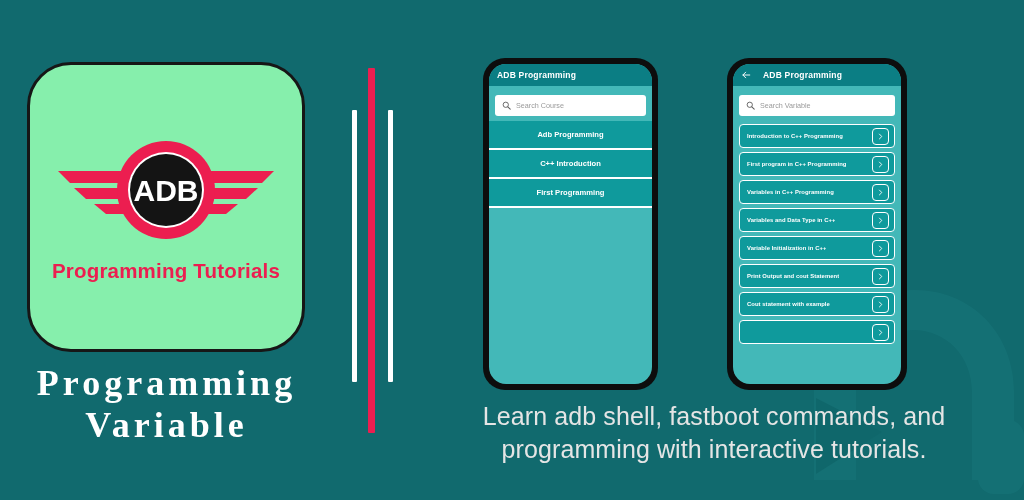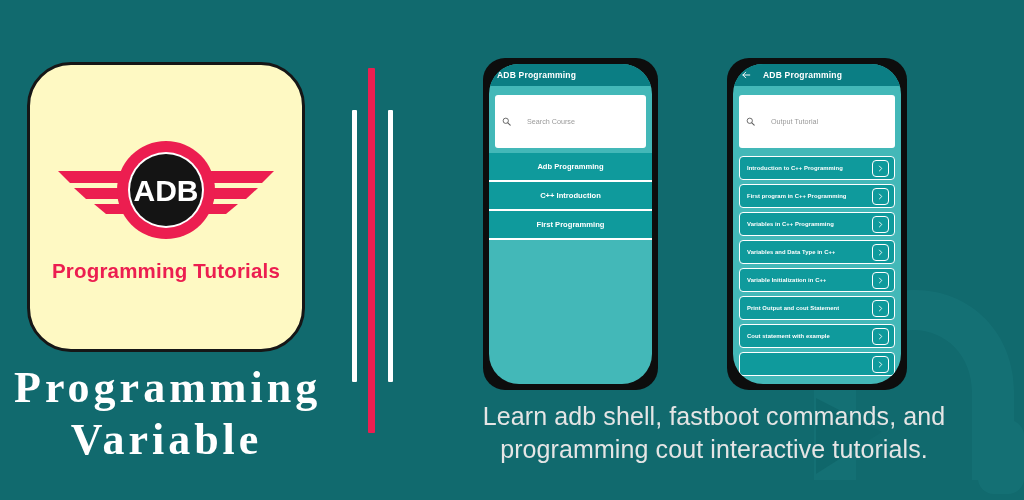--- a/index.html
+++ b/index.html
@@ -32,21 +32,21 @@
     pointer-events: none;
   }
 
   
   .icon-card {
     position: absolute;
     left: 27px;
     top: 62px;
     width: 278px;
     height: 290px;
-    background: #fef9c3;
+    background: #86efac;
     border: 3px solid #161616;
     border-radius: 44px;
     box-sizing: border-box;
     display: flex;
     flex-direction: column;
     align-items: center;
     justify-content: center;
   }
   .logo-wrap {
     position: relative;
@@ -67,21 +67,21 @@
   
   .headline {
     position: absolute;
     left: 14px;
     top: 362px;
     width: 305px;
     text-align: center;
     color: #ffffff;
     font-family: "Liberation Serif", serif;
     font-weight: bold;
-    font-size: 44px;
+    font-size: 36px;
     line-height: 1.18;
     letter-spacing: 4px;
   }
   .headline .l2 { display: block; }
 
   
   .bars { position: absolute; left: 352px; top: 0; width: 46px; height: 500px; }
   .bar { position: absolute; border-radius: 1px; }
   .bar-white-left  { left: 0px;  top: 110px; width: 5px; height: 272px; background: #ffffff; }
   .bar-pink        { left: 16px; top: 68px;  width: 7px; height: 365px; background: #ec1e50; }
@@ -94,21 +94,21 @@
     border-radius: 22px;
     box-sizing: border-box;
     padding: 6px;
     overflow: hidden;
   }
   .phone-1 { left: 483px; top: 58px; width: 175px; height: 332px; }
   .phone-2 { left: 727px; top: 58px; width: 180px; height: 332px; }
   .screen {
     width: 100%;
     height: 100%;
-    border-radius: 30px;
+    border-radius: 17px;
     overflow: hidden;
     background: #43b8b8;
     display: flex;
     flex-direction: column;
   }
   .appbar {
     background: #0b7e84;
     color: #ffffff;
     font-size: 8.5px;
     font-weight: bold;
@@ -122,22 +122,22 @@
   .appbar-title { letter-spacing: 0.2px; }
   .phone-2 .appbar-title { margin-left: 6px; }
 
   .searchwrap { padding: 9px 6px 5px 6px; flex: 0 0 auto; }
   .searchbar {
     background: #ffffff;
     border-radius: 3px;
     height: 21px;
     display: flex;
     align-items: center;
-    gap: 16px;
-    padding: 16px 7px;
+    gap: 5px;
+    padding: 0 7px;
   }
   .searchbar .ph {
     color: #9a9a9a;
     font-size: 7.2px;
   }
 
   .list { flex: 1 1 auto; overflow: hidden; }
 
   
   .row1 {
@@ -280,21 +280,21 @@
         </span>
         <span class="appbar-title">ADB Programming</span>
       </div>
 
       <div class="searchwrap">
         <div class="searchbar">
           <svg width="9" height="9" viewBox="0 0 16 16">
             <circle cx="6.7" cy="6.7" r="4.7" fill="none" stroke="#5c5c5c" stroke-width="1.6"></circle>
             <line x1="10.3" y1="10.3" x2="14.6" y2="14.6" stroke="#5c5c5c" stroke-width="1.8" stroke-linecap="round"></line>
           </svg>
-          <span class="ph">Output Tutorial</span>
+          <span class="ph">Search Variable</span>
         </div>
       </div>
 
       <div class="list list2">
 
         <div class="row2">
           <span class="row2-label">Introduction to C++ Programming</span>
           <span class="chev">
             <svg width="7" height="7" viewBox="0 0 16 16">
               <polyline points="5.5,2.5 11,8 5.5,13.5" fill="none" stroke="#ffffff" stroke-width="2" stroke-linecap="round" stroke-linejoin="round"></polyline>
@@ -364,16 +364,16 @@
             </svg>
           </span>
         </div>
 
       </div>
     </div>
   </div>
 
   <div class="caption">
     <span>Learn adb shell, fastboot commands, and</span>
-    <span class="c2">programming cout interactive tutorials.</span>
+    <span class="c2">programming with interactive tutorials.</span>
   </div>
 
 </div>
 
 </body></html>

